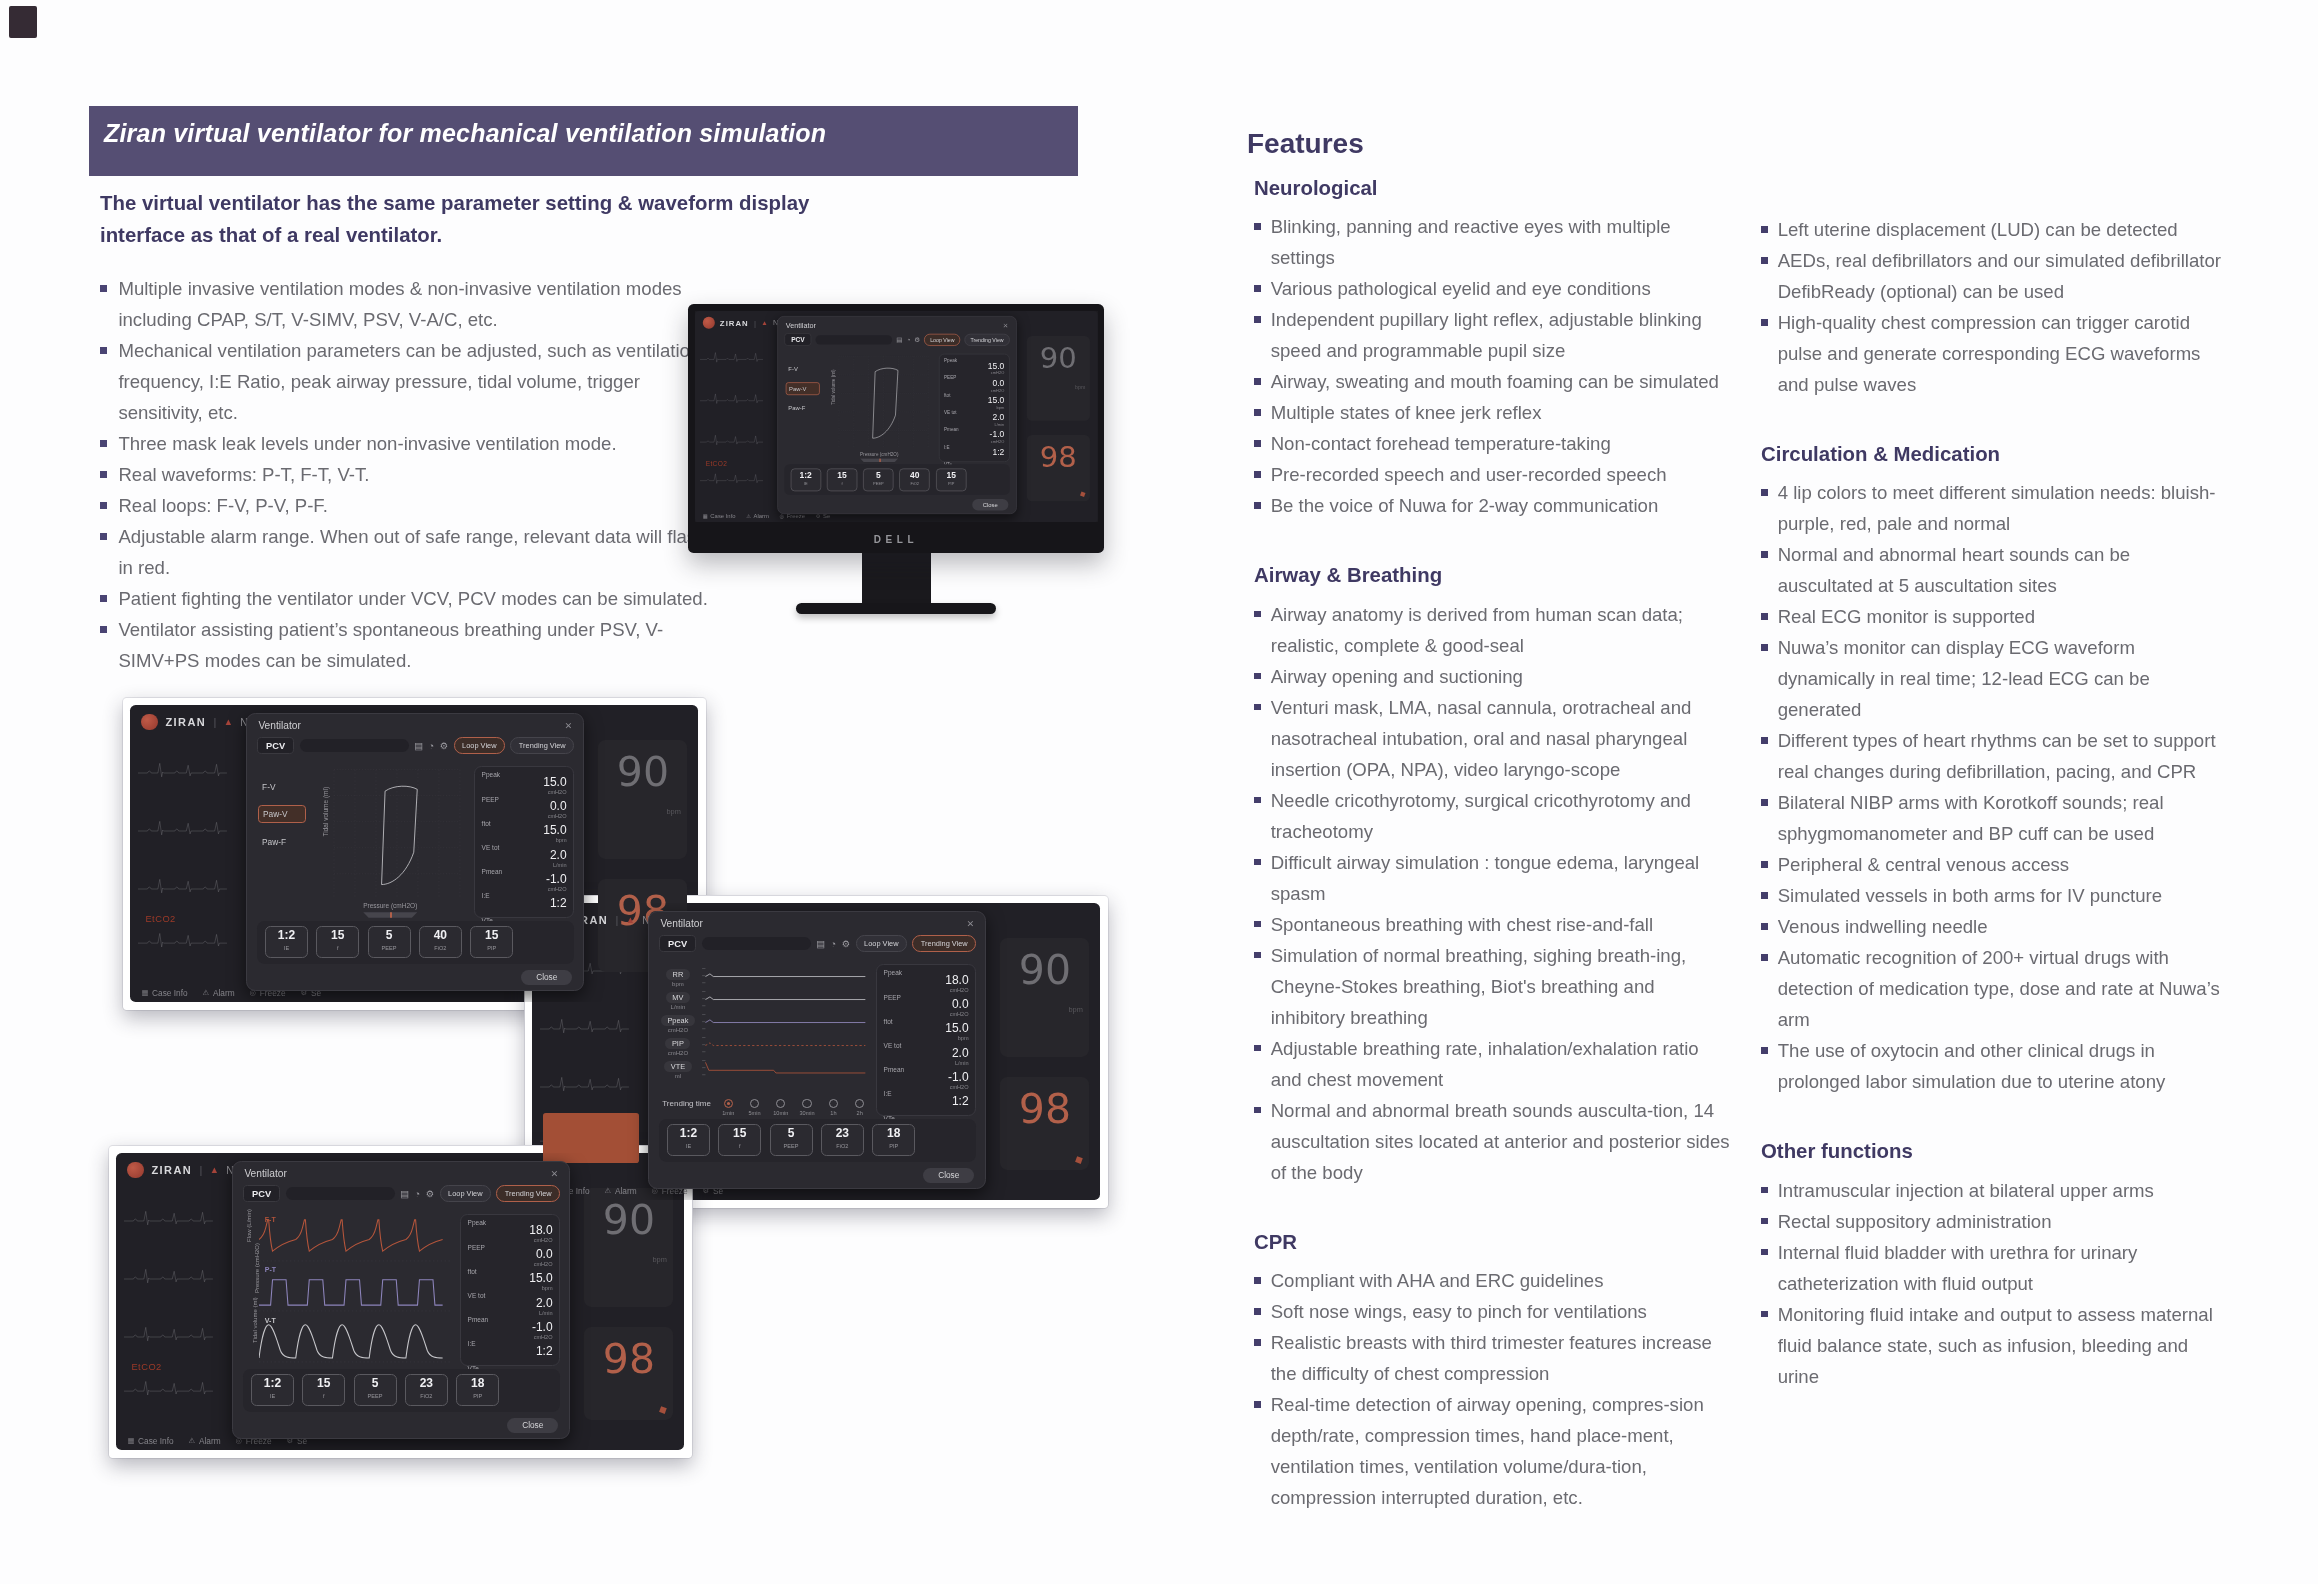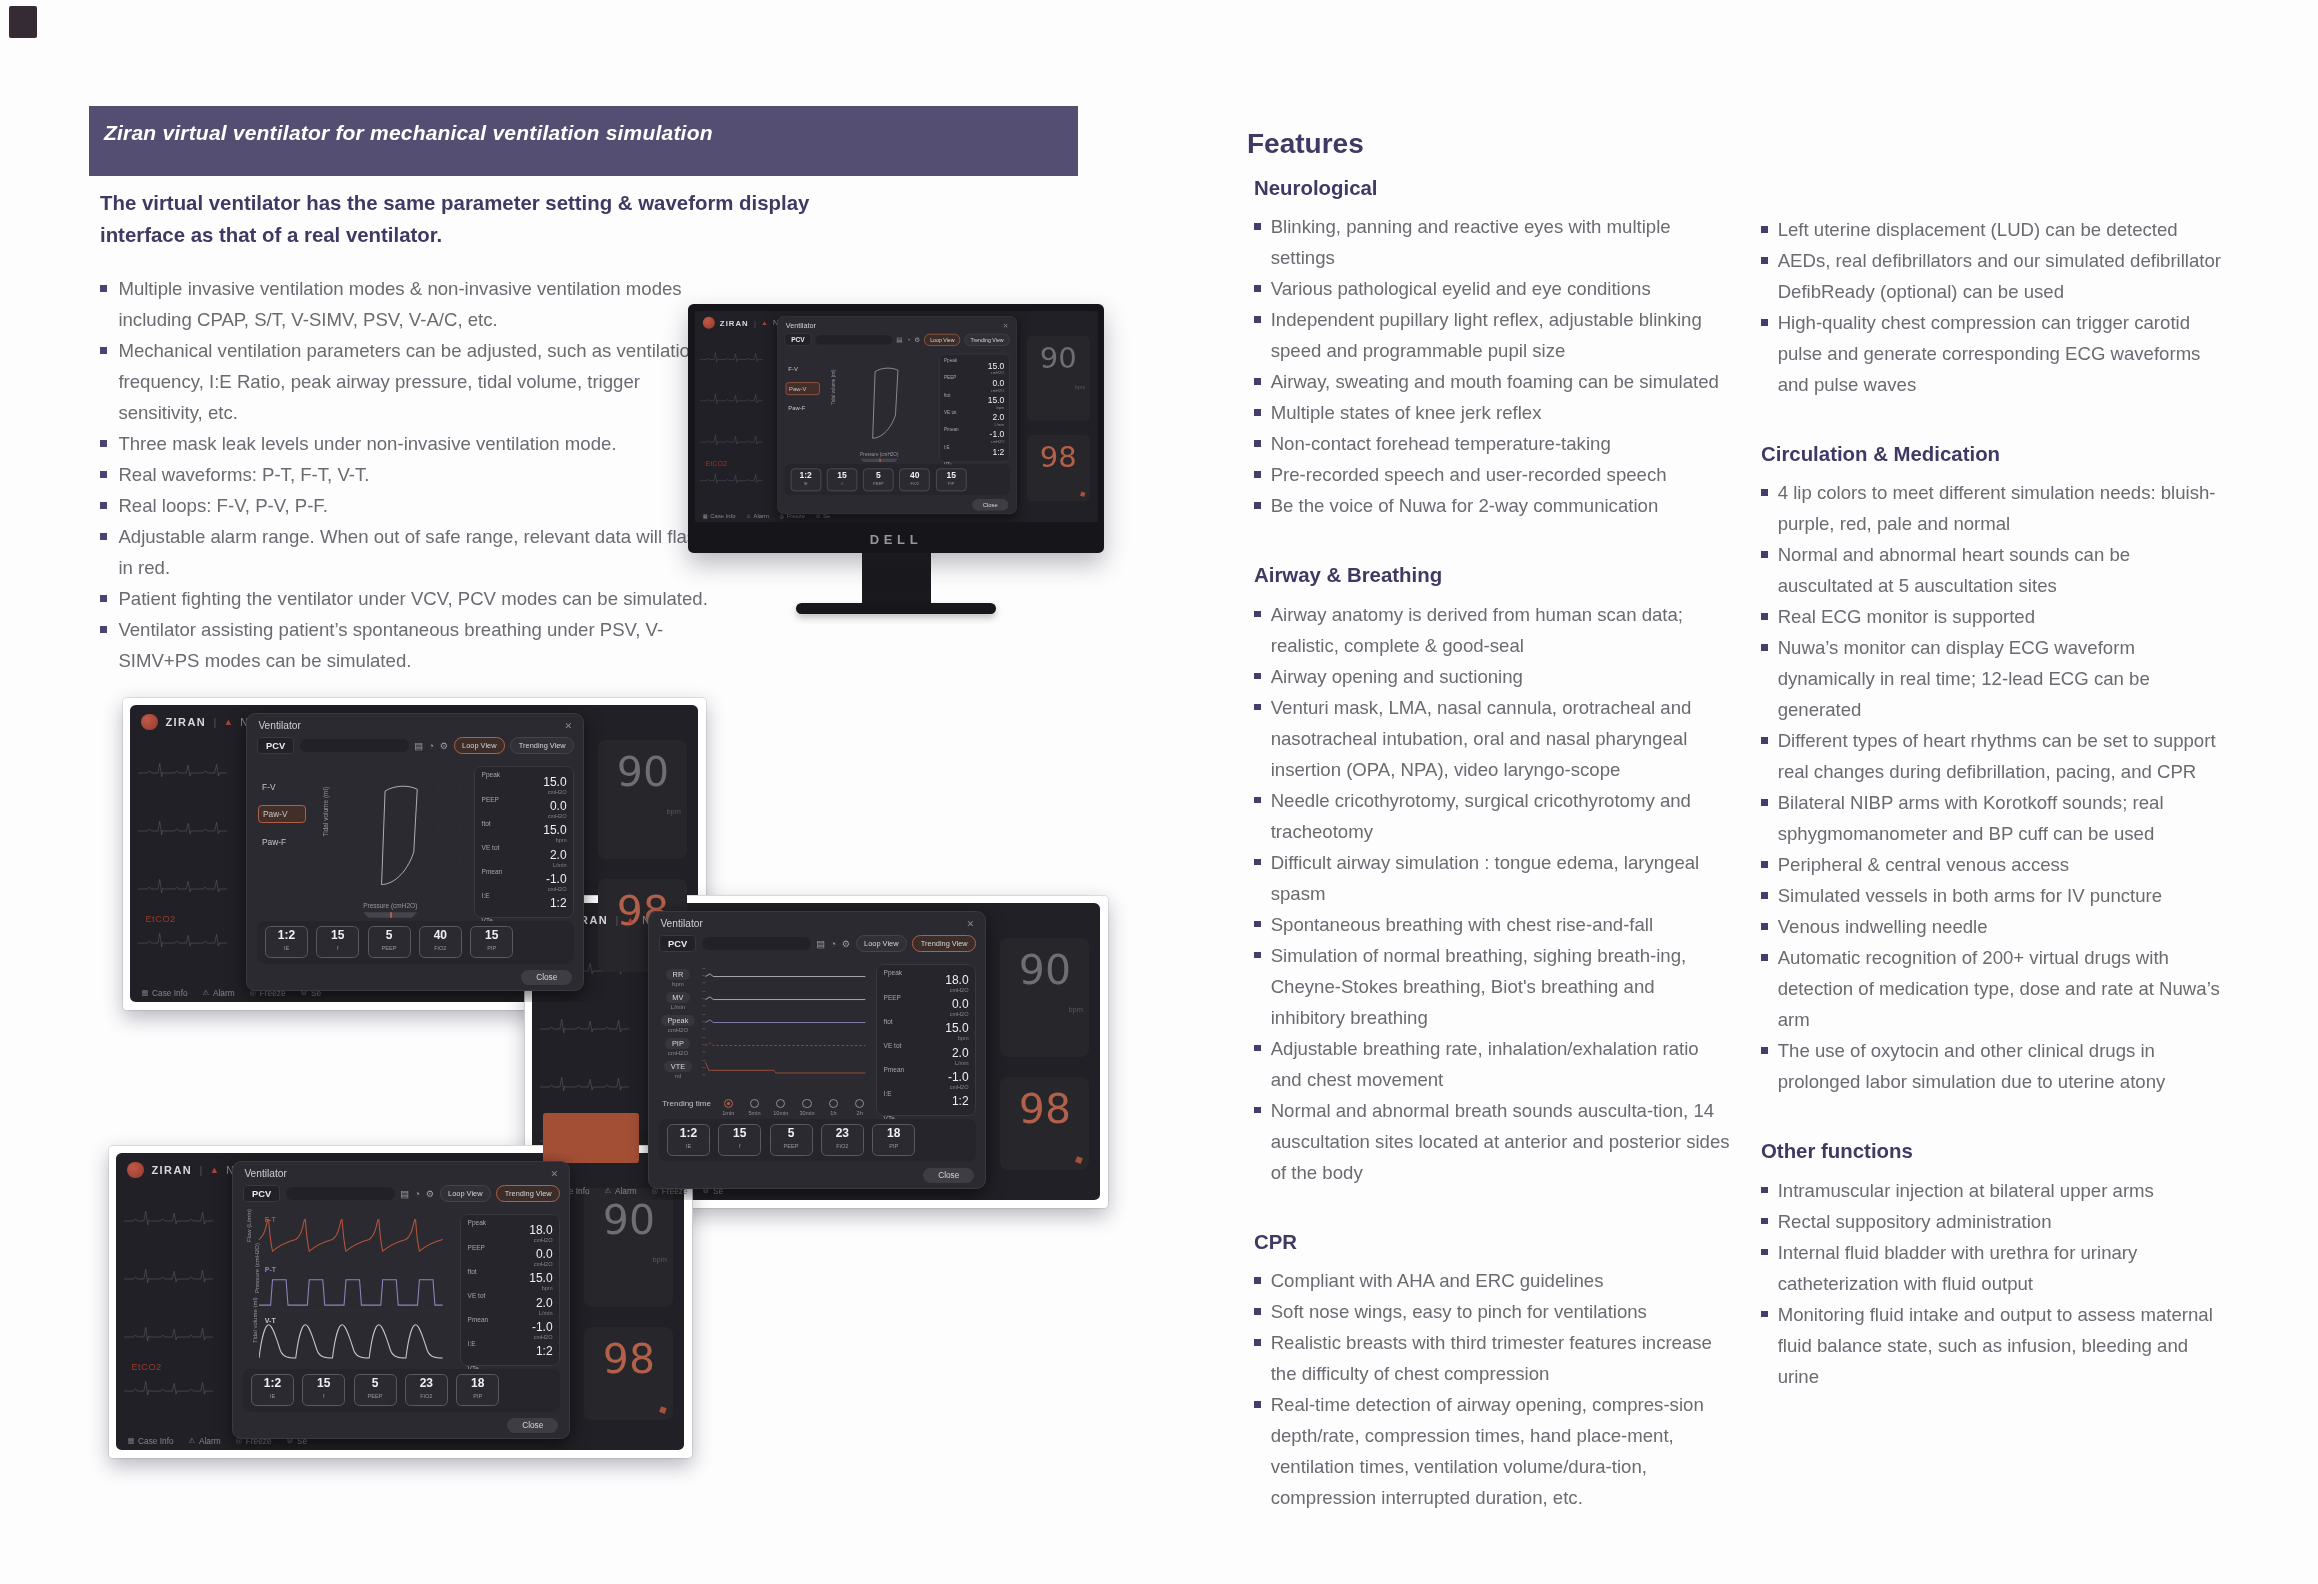--- a/index.html
+++ b/index.html
@@ -2,21 +2,21 @@
 <html style="font-size:15px"><head>
 <meta charset="utf-8">
 <style>
   html,body{margin:0;padding:0;background:#ffffff;}
   .page{position:relative;width:2319px;height:1584px;background:#fdfdfe;overflow:hidden;
         font-family:"Liberation Sans",sans-serif;}
   .corner-mark{position:absolute;left:9.3px;top:5.6px;width:28px;height:32px;background:#352b34;border-radius:1.9px;}
 
   
   .banner{position:absolute;left:89px;top:106px;width:989px;height:70px;background:#554e73;display:flex;align-items:center;}
-  .banner h1{margin:0 0 16px 15px;color:#ffffff;font-size:21px;font-style:italic;font-weight:bold;letter-spacing:0.2px;}
+  .banner h1{margin:0 0 16px 15px;color:#ffffff;font-size:25px;font-style:italic;font-weight:bold;letter-spacing:0.2px;}
   .intro{position:absolute;left:100px;top:187px;width:761px;color:#3f3963;font-size:20.4px;font-weight:bold;line-height:32px;}
   .left-bullets{position:absolute;left:100px;top:273px;width:612px;}
   .bullet{display:flex;gap:11px;color:#6a6a70;font-size:18.6px;line-height:31px;}
   .bullet .sq{flex:0 0 auto;width:7.4px;height:7.4px;background:#4a4473;margin-top:12px;}
 
   
   .features-heading{position:absolute;left:1247px;top:128px;font-size:28px;font-weight:bold;color:#3f3963;}
   .fcol{position:absolute;top:173px;color:#6a6a70;font-size:18.6px;line-height:31px;}
   #fcol1{left:1254px;width:478px;}
   #fcol2{left:1761px;width:468px;}
@@ -26,21 +26,21 @@
   .fb{display:flex;gap:10.2px;}
   .fb .sq{flex:0 0 auto;width:6.5px;height:6.5px;background:#443e6b;margin-top:12px;}
 
   
   .monitor{position:absolute;left:688px;top:304px;width:416px;}
   .monitor-bezel{position:relative;width:416px;height:249px;background:#161519;border-radius:5.6px;
                  box-shadow:0 11px 24px rgba(30,30,40,.3);}
   .monitor-screen{position:absolute;left:6.5px;top:6.5px;width:403px;height:211px;background:#1d1c20;overflow:hidden;}
   .vent-scale{width:568px;height:297px;transform:scale(.709,.7125);transform-origin:0 0;}
   .monitor-strip{position:absolute;left:0;bottom:0;width:100%;height:28px;display:flex;align-items:center;justify-content:center;
-                 color:#96969b;font-size:13px;letter-spacing:4.6px;font-weight:bold;}
+                 color:#96969b;font-size:10px;letter-spacing:4.6px;font-weight:bold;}
   .monitor-neck{width:69px;height:50px;background:#1a191d;margin:0 auto;}
   .monitor-base{width:200px;height:11px;background:#17161a;border-radius:5.6px;margin:0 auto;box-shadow:0 3.7px 7.4px rgba(0,0,0,.25);}
 
   
   .shot{position:absolute;background:#ffffff;padding:7.4px;border-radius:3.7px;
         box-shadow:0 7.4px 20.4px rgba(40,40,60,.32),0 0 0 0.9px #e6e6ea;}
   #shot1{left:123px;top:698px;}
   #shot2{left:525px;top:896px;}
   #shot3{left:109px;top:1146px;}
 

